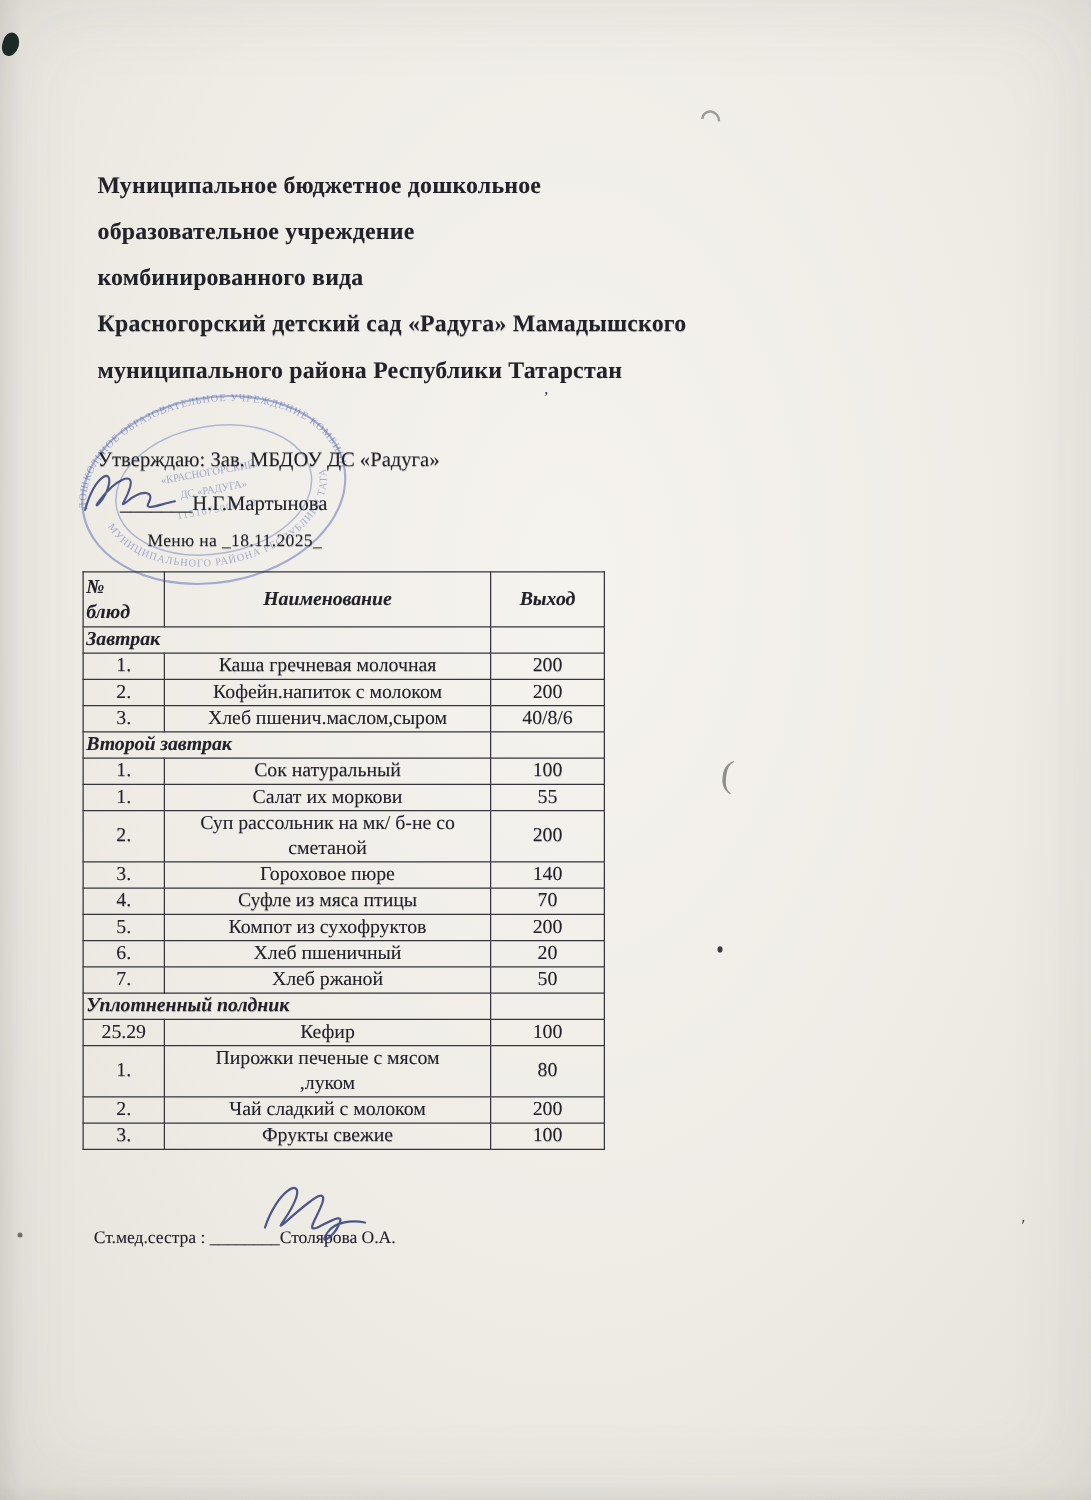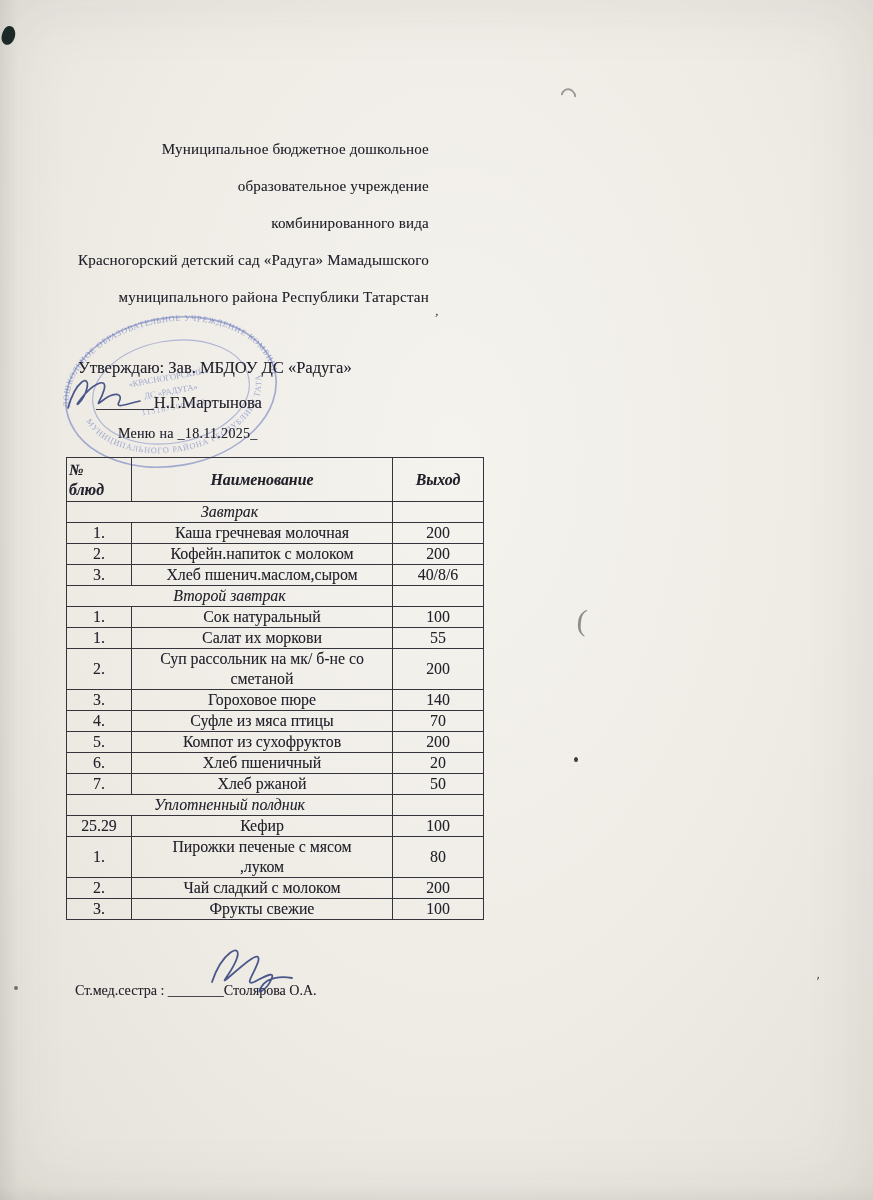--- a/index.html
+++ b/index.html
@@ -13,21 +13,21 @@
       linear-gradient(0deg, rgba(60,60,55,0.05), rgba(0,0,0,0) 14px),
       radial-gradient(ellipse at 52% 38%, #f5f3ee 0%, #efece6 55%, #e4e1da 100%);
     box-shadow: inset 0 0 70px rgba(70,65,55,0.10);
     font-family:"Liberation Serif","DejaVu Serif",serif;
     color:#23222b;
   }
   .doc-text { text-shadow:0.2px 0.2px 0 rgba(30,30,45,.30); }
 
   
   .org-header { position:absolute; left:78px; top:138px; }
-  .org-header p { margin:0 0 15px 0; font-size:15px; font-weight:normal; line-height:22px; letter-spacing:0.2px;text-align:right; }
+  .org-header p { margin:0 0 15px 0; font-size:19px; font-weight:bold; line-height:22px; letter-spacing:0.2px; }
 
   
   .approve-line  { position:absolute; left:78px;  top:358px; font-size:16.5px;text-align:right; }
   .sign-line     { position:absolute; left:96px;  top:393px; font-size:16.5px; }
   .menu-title    { position:absolute; left:118px; top:426px; font-size:14px; letter-spacing:0.3px; }
 
   
   table.menu {
     position:absolute; left:66px; top:457px;
     width:417px; table-layout:fixed;
@@ -36,21 +36,21 @@
   }
   table.menu td, table.menu th { border:1.6px solid #35343c; padding:0 2px; vertical-align:middle; }
   table.menu thead tr { height:44px; }
   table.menu tbody tr { height:21px; }
   table.menu tbody tr.tall { height:44px; vertical-align:top; }
   th { font-style:italic; font-weight:bold; text-align:center; }
   th.c-num { text-align:left; padding-left:7px; white-space:pre-line; vertical-align:top; line-height:20px; font-weight:bold; }
   .c-num  { text-align:center; }
   .c-name { text-align:center; white-space:pre-line; line-height:20px; }
   .c-out  { text-align:center; }
-  td.section { font-style:italic; font-weight:normal; text-align:center; }
+  td.section { font-style:italic; font-weight:bold; }
 
   
   .footer-line { position:absolute; left:75px; top:983px; font-size:14px; }
 
   
   .stamp { position:absolute; left:40px; top:298px; transform:rotate(-10deg); pointer-events:none; }
 
   
   .sig { position:absolute; pointer-events:none; }
   #sig-head  { left:60px;  top:368px; }

